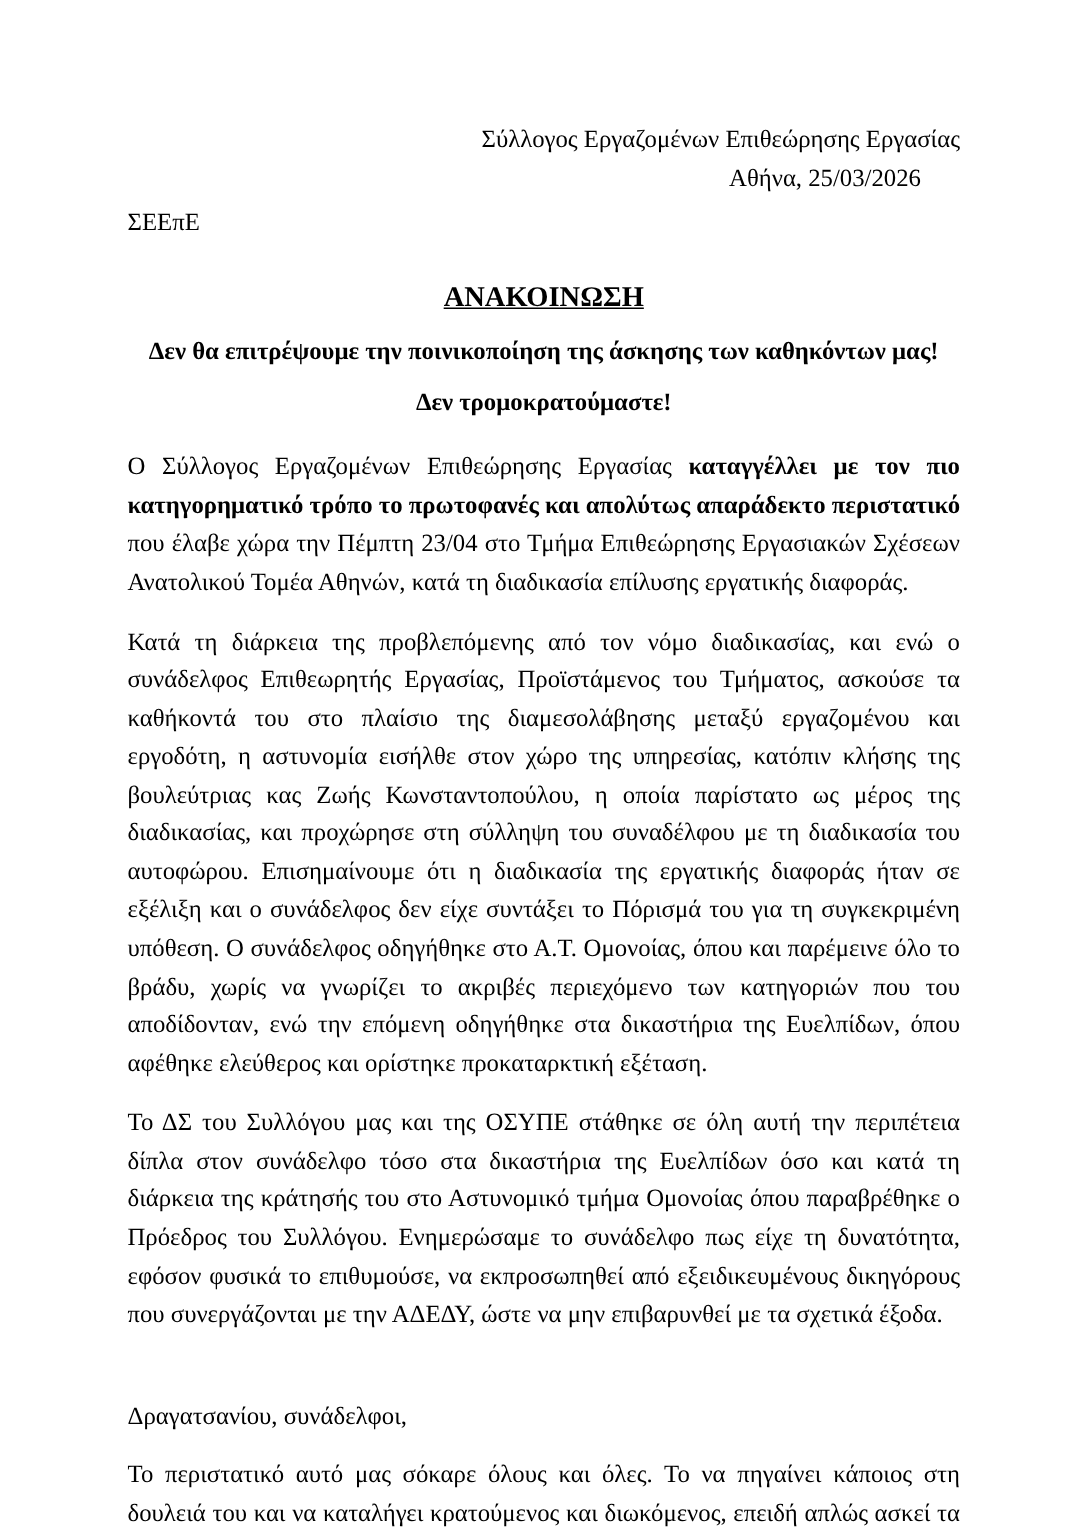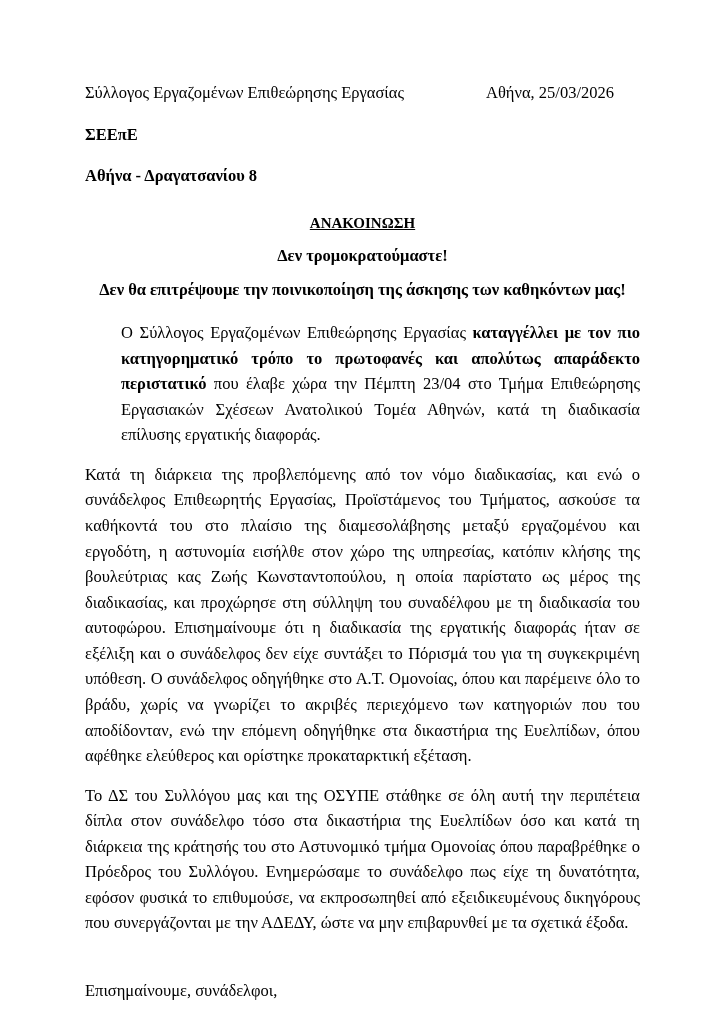--- a/index.html
+++ b/index.html
@@ -21,80 +21,78 @@
   }
   .content {
     box-sizing: border-box;
     padding: 80px 84px 0 85px;
   }
   .header-row {
     display: flex;
     justify-content: space-between;
     align-items: flex-end;
     margin: 0 0 4px 0;
+    flex-direction: column;
   }
   .header-row .date {
     padding-right: 26px;
     white-space: nowrap;
   }
   .header-line {
-    margin: 16px 0 4px 0;
-    font-weight: bold;
+    margin: 4px 0 4px 0;
   }
   .title {
     text-align: center;
     font-weight: bold;
-    font-size: 15px;
+    font-size: 19px;
     margin: 23px 0 0 0;
   }
   .title .underline {
     text-decoration: underline;
   }
   .slogan {
     text-align: center;
     font-weight: bold;
     margin: 8px 0 0 0;
   }
   .body-para {
     text-align: justify;
     margin: 14px 0 0 0;
   }
   .body-para.first {
     margin-top: 18px;
-    margin-left: 36px;
   }
   .salutation {
     margin: 42px 0 0 0;
     text-align: left;
   }
 </style>
 </head>
 <body>
 
 <div class="page">
   <div class="content">
 
     <div class="header-row">
       <span>Σύλλογος Εργαζομένων Επιθεώρησης Εργασίας</span>
       <span class="date">Αθήνα, 25/03/2026</span>
     </div>
     <div class="header-line">ΣΕΕπΕ</div>
-    <div class="header-line">Αθήνα - Δραγατσανίου 8</div>
 
     <div class="title">
       <span class="underline">ΑΝΑΚΟΙΝΩΣΗ</span>
     </div>
 
+    <p class="slogan">Δεν θα επιτρέψουμε την ποινικοποίηση της άσκησης των καθηκόντων μας!</p>
     <p class="slogan">Δεν τρομοκρατούμαστε!</p>
-    <p class="slogan">Δεν θα επιτρέψουμε την ποινικοποίηση της άσκησης των καθηκόντων μας!</p>
 
     <p class="body-para first"><span>Ο Σύλλογος Εργαζομένων Επιθεώρησης Εργασίας </span><strong>καταγγέλλει με τον πιο κατηγορηματικό τρόπο το πρωτοφανές και απολύτως απαράδεκτο περιστατικό</strong><span> που έλαβε χώρα την Πέμπτη 23/04 στο Τμήμα Επιθεώρησης Εργασιακών Σχέσεων Ανατολικού Τομέα Αθηνών, κατά τη διαδικασία επίλυσης εργατικής διαφοράς.</span></p>
 
     <p class="body-para">Κατά τη διάρκεια της προβλεπόμενης από τον νόμο διαδικασίας, και ενώ ο συνάδελφος Επιθεωρητής Εργασίας, Προϊστάμενος του Τμήματος, ασκούσε τα καθήκοντά του στο πλαίσιο της διαμεσολάβησης μεταξύ εργαζομένου και εργοδότη, η αστυνομία εισήλθε στον χώρο της υπηρεσίας, κατόπιν κλήσης της βουλεύτριας κας Ζωής Κωνσταντοπούλου, η οποία παρίστατο ως μέρος της διαδικασίας, και προχώρησε στη σύλληψη του συναδέλφου με τη διαδικασία του αυτοφώρου. Επισημαίνουμε ότι η διαδικασία της εργατικής διαφοράς ήταν σε εξέλιξη και ο συνάδελφος δεν είχε συντάξει το Πόρισμά του για τη συγκεκριμένη υπόθεση. Ο συνάδελφος οδηγήθηκε στο Α.Τ. Ομονοίας, όπου και παρέμεινε όλο το βράδυ, χωρίς να γνωρίζει το ακριβές περιεχόμενο των κατηγοριών που του αποδίδονταν, ενώ την επόμενη οδηγήθηκε στα δικαστήρια της Ευελπίδων, όπου αφέθηκε ελεύθερος και ορίστηκε προκαταρκτική εξέταση.</p>
 
     <p class="body-para">Το ΔΣ του Συλλόγου μας και της ΟΣΥΠΕ στάθηκε σε όλη αυτή την περιπέτεια δίπλα στον συνάδελφο τόσο στα δικαστήρια της Ευελπίδων όσο και κατά τη διάρκεια της κράτησής του στο Αστυνομικό τμήμα Ομονοίας όπου παραβρέθηκε ο Πρόεδρος του Συλλόγου. Ενημερώσαμε το συνάδελφο πως είχε τη δυνατότητα, εφόσον φυσικά το επιθυμούσε, να εκπροσωπηθεί από εξειδικευμένους δικηγόρους που συνεργάζονται με την ΑΔΕΔΥ, ώστε να μην επιβαρυνθεί με τα σχετικά έξοδα.</p>
 
-    <p class="salutation">Επισημαίνουμε, συνάδελφοι,</p>
+    <p class="salutation">Δραγατσανίου, συνάδελφοι,</p>
 
     <p class="body-para">Το περιστατικό αυτό μας σόκαρε όλους και όλες. Το να πηγαίνει κάποιος στη δουλειά του και να καταλήγει κρατούμενος και διωκόμενος, επειδή απλώς ασκεί τα καθήκοντά του, προκαλεί οργή, αλλά και πείσμα να υπερασπιστούμε το έργο μας. Η πράξη αυτή δεν στοχοποιεί μόνο τον συγκεκριμένο συνάδελφο, αλλά το σύνολο των εργαζομένων στην Επιθεώρηση Εργασίας. Στο πρόσωπό του αναγνωρίζουμε όλους εμάς που καθημερινά, με ευθύνη και επαγγελματισμό, παρεμβαίνουμε σε έναν ιδιαίτερα απαιτητικό χώρο για την τήρηση της εργατικής νομοθεσίας. Επιπλέον είναι</p>
 
   </div>
 </div>
 
 </body></html>

